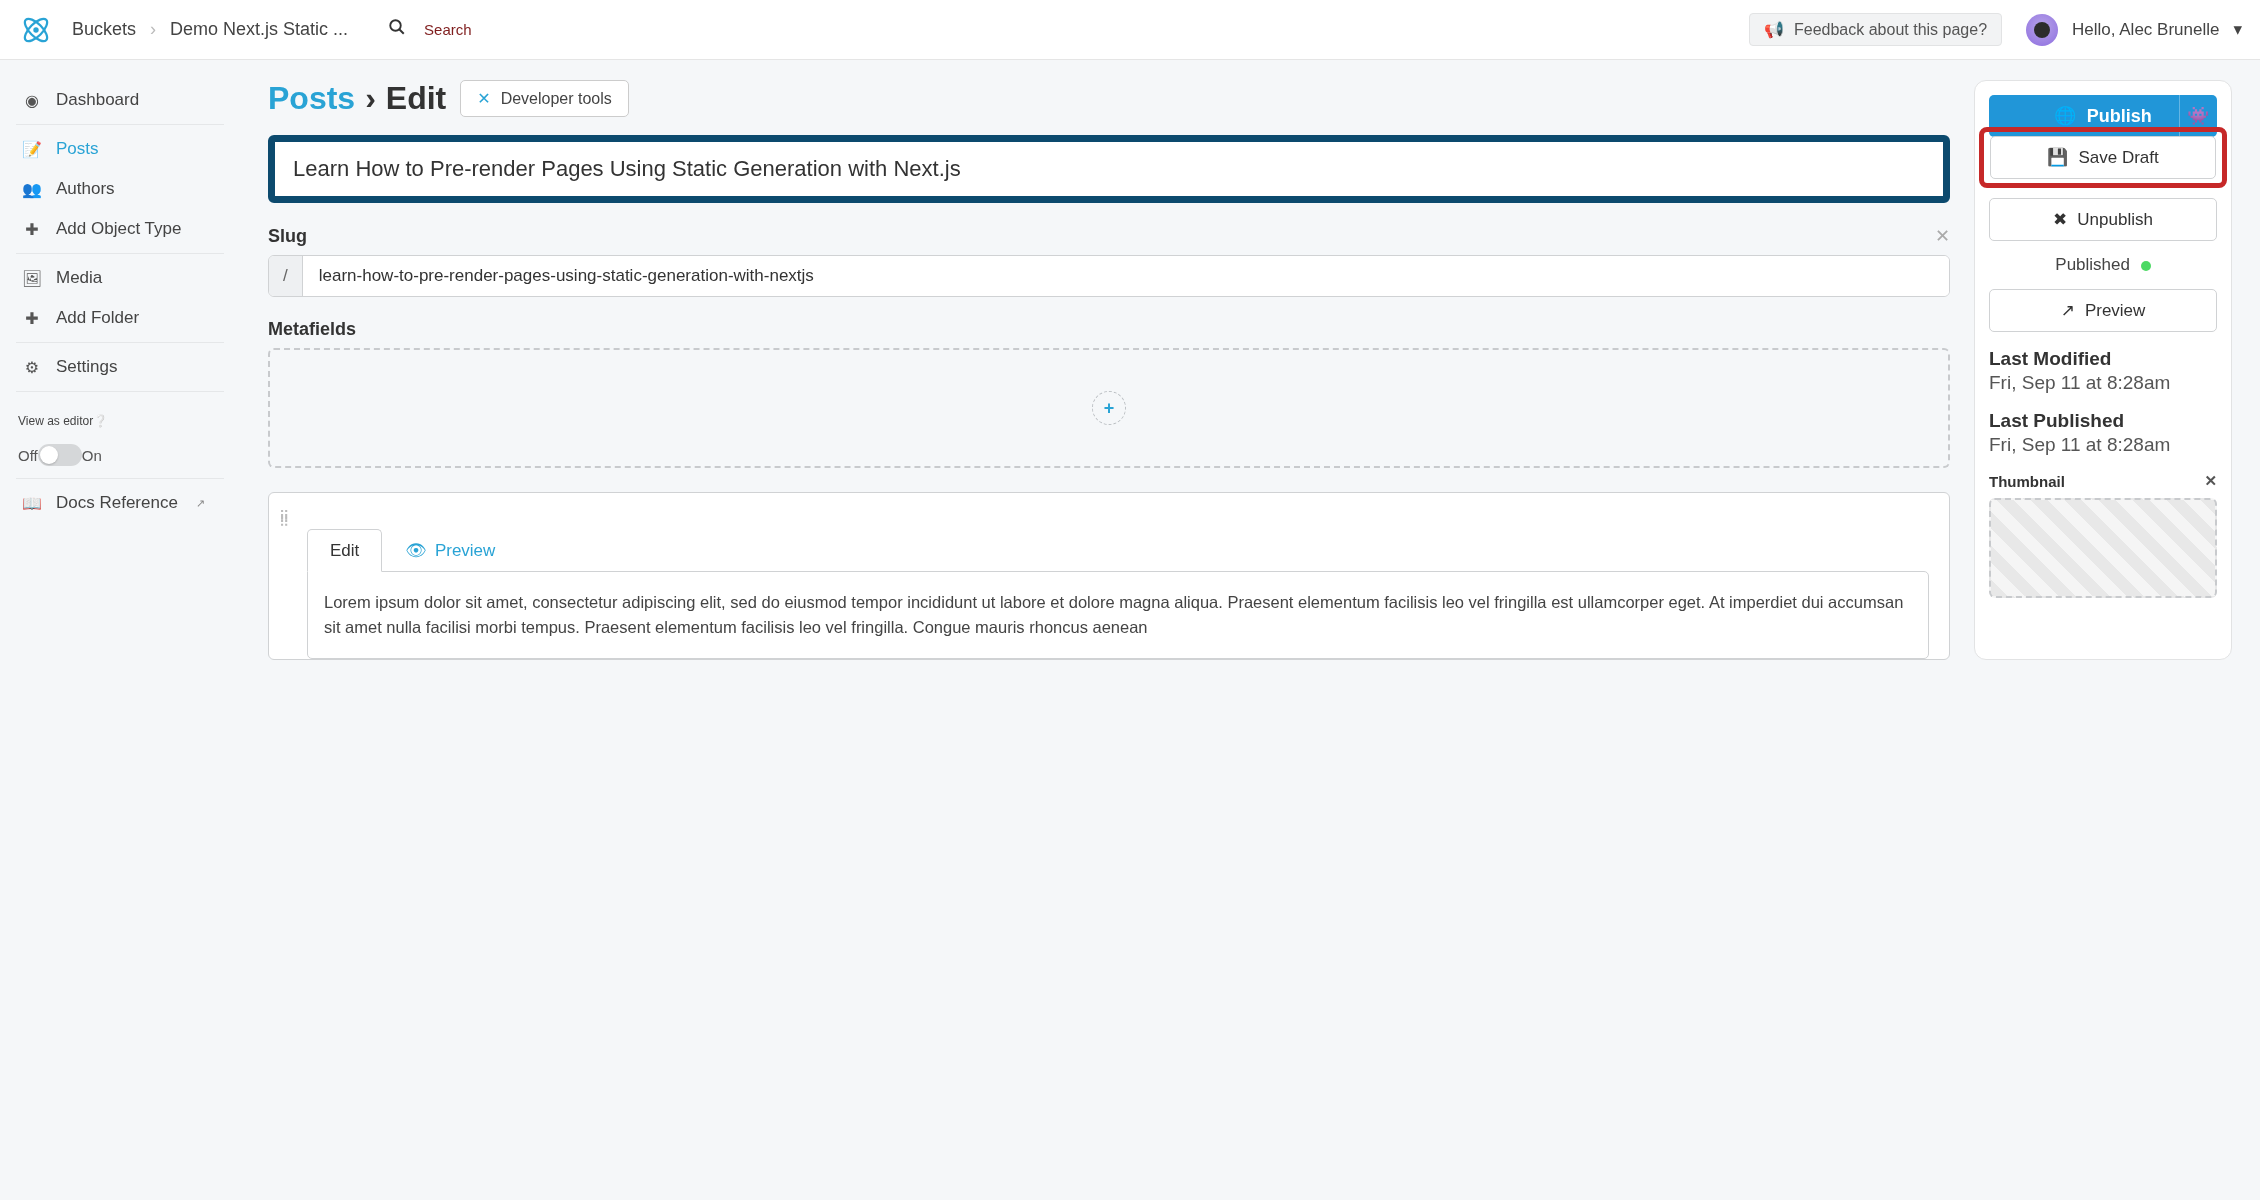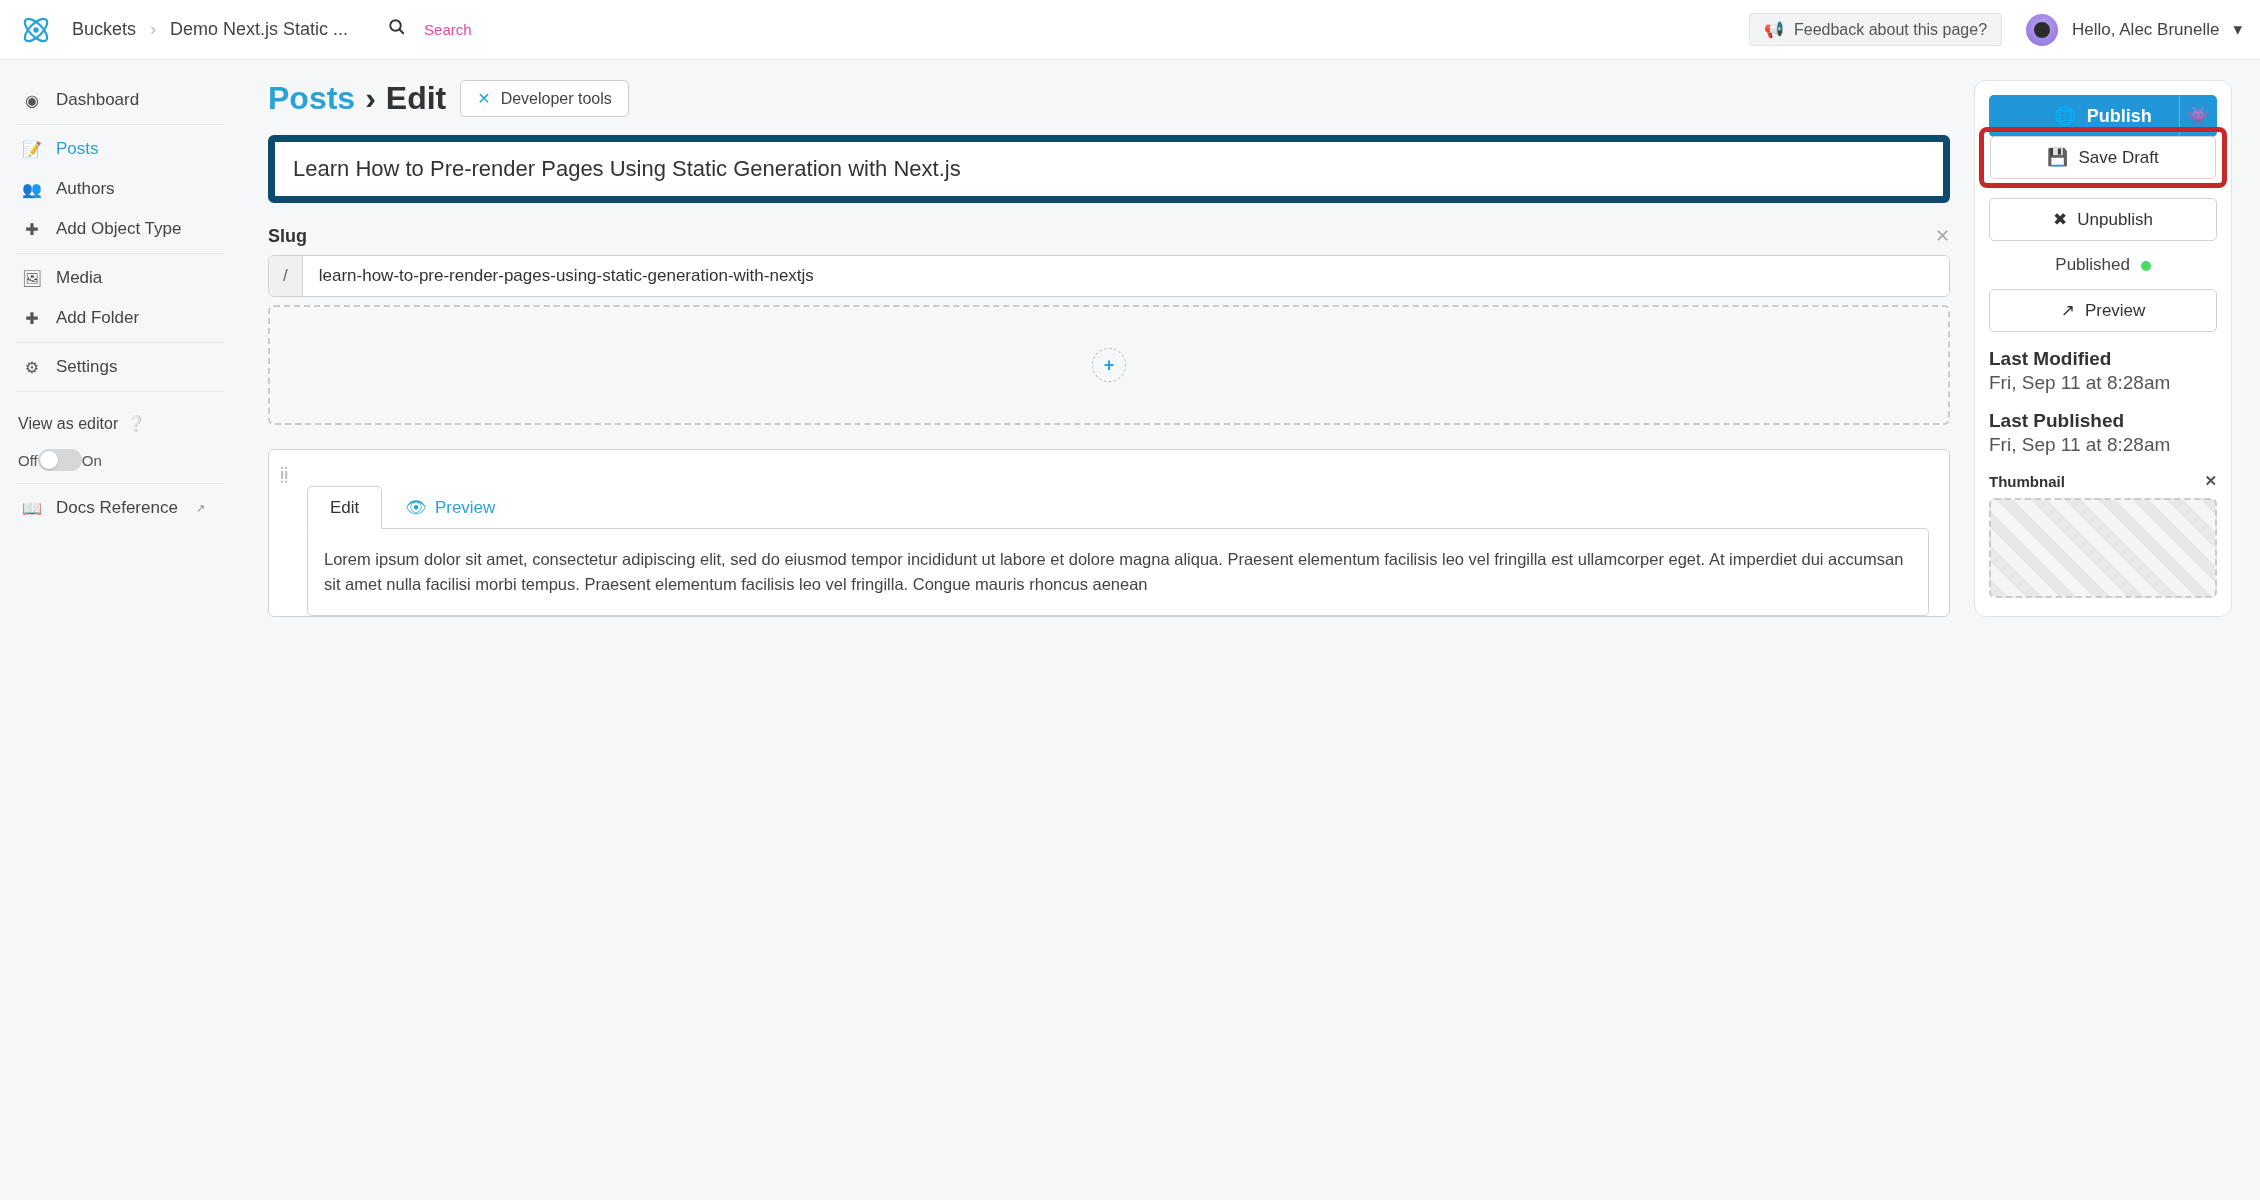--- a/index.html
+++ b/index.html
@@ -4,36 +4,36 @@
 <style>
 * { box-sizing: border-box; margin: 0; padding: 0; }
 body { font-family: -apple-system, BlinkMacSystemFont, "Segoe UI", Helvetica, Arial, sans-serif; background: #f5f7f9; color: #333; font-size: 15px; }
 
 
 .topbar { height: 60px; background: #fff; border-bottom: 1px solid #e5e5e5; display: flex; align-items: center; padding: 0 18px; }
 .logo { width: 36px; height: 36px; margin-right: 18px; }
 .logo svg { width: 100%; height: 100%; }
 .breadcrumb { display: flex; align-items: center; gap: 14px; font-size: 18px; color: #444; text-align: right; }
 .breadcrumb .chev { color: #bbb; }
-.search-area { display: flex; align-items: center; gap: 18px; margin-left: 40px; color: #ec4899; }
+.search-area { display: flex; align-items: center; gap: 18px; margin-left: 40px; color: #7f1d1d; }
 .search-area .sicon { font-size: 18px; }
 .feedback { margin-left: auto; background: #f2f3f4; border: 1px solid #e2e3e4; border-radius: 4px; padding: 6px 14px; font-size: 16px; color: #555; display: flex; align-items: center; gap: 10px; }
 .user { display: flex; align-items: center; gap: 14px; margin-left: 24px; font-size: 17px; color: #444; }
 .avatar { width: 32px; height: 32px; border-radius: 50%; background: radial-gradient(circle at 50% 40%, #b8a5e8, #8d6de0); display: flex; align-items: center; justify-content: center; }
 .avatar::after { content: ""; width: 16px; height: 16px; background: #2c2c2c; border-radius: 50%; }
 
 
 .main { display: flex; }
 .sidebar { width: 240px; padding: 20px 0; }
 .side-item { display: flex; align-items: center; gap: 14px; padding: 10px 22px; font-size: 17px; color: #444; cursor: pointer; }
 .side-item.active { color: #29a3d5; }
 .side-sep { border-top: 1px solid #e5e7e9; margin: 4px 16px; }
 .side-icon { width: 20px; text-align: center; font-size: 16px; color: #555; }
 .side-item.active .side-icon { color: #29a3d5; }
-.view-editor { padding: 18px 18px 8px; font-size: 16px; color: #444; display: flex; align-items: flex-end; gap: 8px; }
+.view-editor { padding: 18px 18px 8px; font-size: 12px; color: #444; display: flex; align-items: flex-start; }
 .toggle-row { display: flex; align-items: center; padding: 8px 18px; font-size: 15px; color: #555; }
 .toggle { width: 44px; height: 22px; background: #d5d7d9; border-radius: 11px; position: relative; }
 .toggle::after { content: ""; position: absolute; width: 18px; height: 18px; background: #fff; border-radius: 50%; top: 2px; left: 2px; box-shadow: 0 1px 2px rgba(0,0,0,0.2); }
 
 
 .content { flex: 1; padding: 20px 28px; display: flex; gap: 24px; }
 .editor { flex: 1; min-width: 0; }
 .page-title { display: flex; align-items: center; gap: 14px; margin-bottom: 18px; }
 .page-title h1 { font-size: 32px; font-weight: 600; color: #333; display: flex; align-items: center; gap: 10px; }
 .page-title .link { color: #29a3d5; }
@@ -179,20 +179,21 @@
 
       <div class="field-label">
         <span>Slug</span>
         <span class="close-x">✕</span>
       </div>
       <div class="slug-row">
         <div class="slug-prefix">/</div>
         <input class="slug-input" value="learn-how-to-pre-render-pages-using-static-generation-with-nextjs" style="">
       </div>
 
+      <div class="field-label">Metafields</div>
       <div class="metafields-box">
         <div class="add-circle">+</div>
       </div>
 
       <div class="content-block">
         <div class="drag-handle">⠿<br>⠿</div>
         <div class="content-tabs">
           <div class="ctab active">Edit</div>
           <div class="ctab">
             <span>👁</span>

